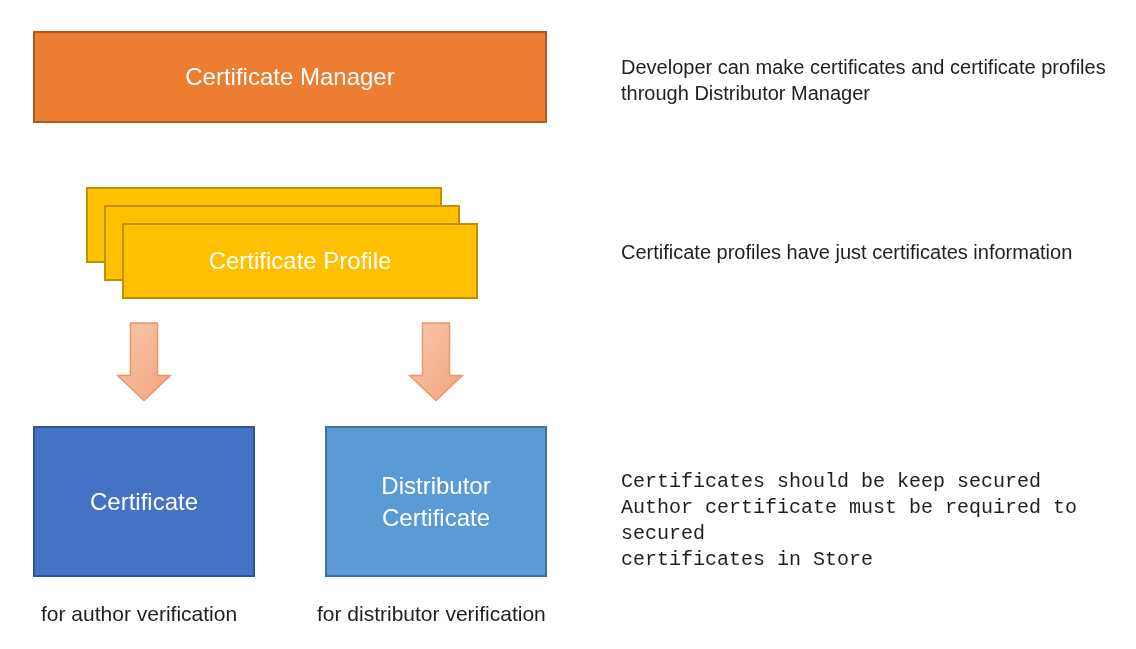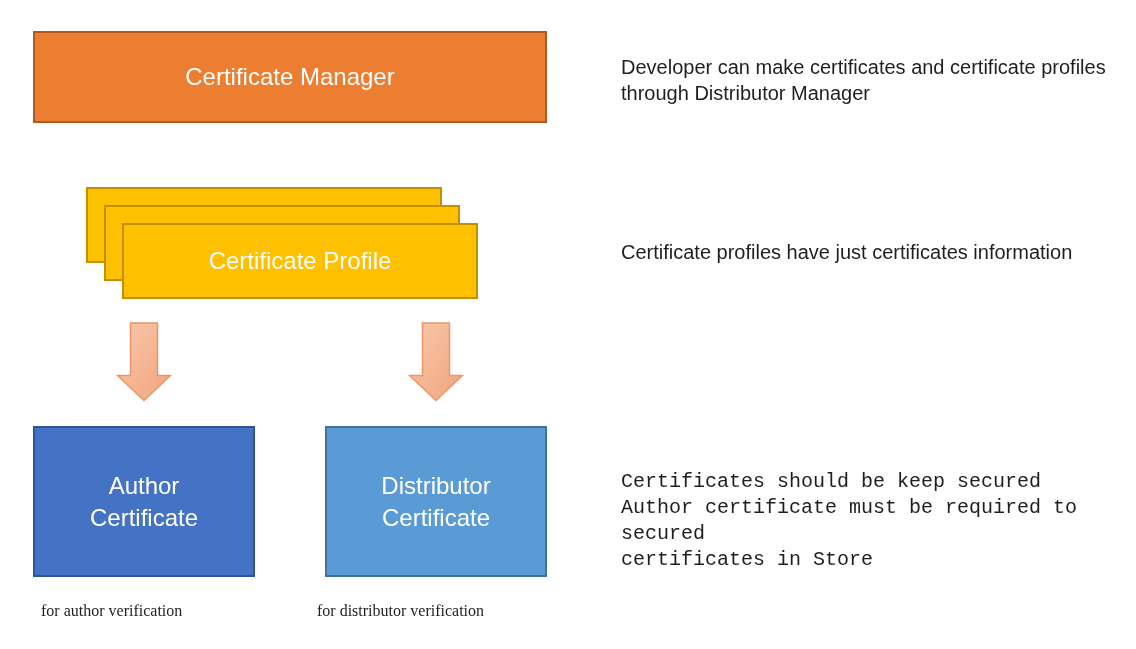--- a/index.html
+++ b/index.html
@@ -46,23 +46,22 @@
     border: 2px solid var(--author-border, #2F5597);
   }
   .distributor-box {
     left: 325px;
     background: var(--distributor-fill, #5B9BD5);
     border: 2px solid var(--distributor-border, #41719C);
   }
   .two-line { display: flex; flex-direction: column; }
 
   .caption {
-    position: absolute; top: 602px; font-size: 16px; color: var(--text, #1F1F1F);
+    position: absolute; top: 602px; font-size: 21px; color: var(--text, #1F1F1F);
     white-space: nowrap;
-    font-family: Liberation Serif, serif;
   }
   .caption-author { left: 41px; }
   .caption-distributor { left: 317px; }
 
   .note {
     position: absolute; left: 583px; width: 545px;
     font-size: 20px; line-height: 26px; color: var(--text, #1F1F1F); margin-left: 38px;
   }
   .note-manager { top: 54px; }
   .note-profile { top: 239px; }
@@ -100,21 +99,20 @@
       <linearGradient id="arrowGradR" x1="0" y1="0" x2="1" y2="1">
         <stop offset="0" style="stop-color: var(--arrow-fill-light, #F8C8AC)"></stop>
         <stop offset="1" style="stop-color: var(--arrow-fill-dark, #F2A47C)"></stop>
       </linearGradient>
     </defs>
     <polygon points="14.5,1 41.5,1 41.5,53.5 54.5,53.5 28,78.5 1.5,53.5 14.5,53.5" style="fill: url(#arrowGradR); stroke: var(--arrow-border, #ED9566); stroke-width: 1.5;"></polygon>
   </svg>
 
   <div class="shape cert-box author-box">
     <span class="box-label two-line">
-      <span>Author</span>
       <span>Certificate</span>
     </span>
   </div>
 
   <div class="shape cert-box distributor-box">
     <span class="box-label two-line">
       <span>Distributor</span>
       <span>Certificate</span>
     </span>
   </div>

